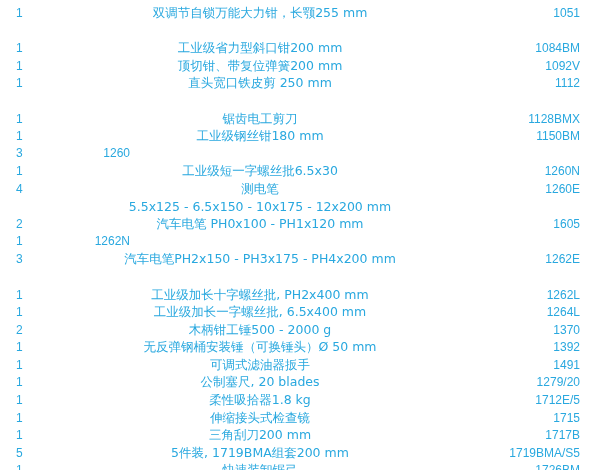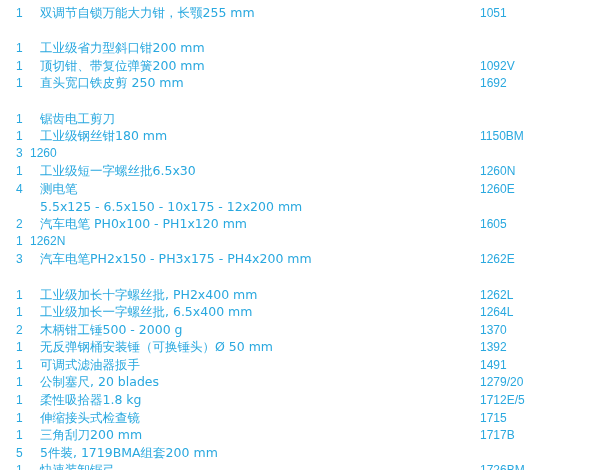--- a/index.html
+++ b/index.html
@@ -43,67 +43,70 @@
     flex: 1 1 auto;
     padding-left: 10px;
     font-size: 12.5px;
     color: #29a8df;
     white-space: nowrap;
     overflow: hidden;
   }
   .code {
     width: 130px;
     min-width: 130px;
-    text-align: left;
+    text-align: right;
     padding-right: 30px;
     box-sizing: border-box;
     font-size: 12px;
     color: #29a8df;
     white-space: nowrap;
   }
   .cn {
     font-family: "DejaVu Sans", "Liberation Sans", sans-serif;
+    text-align: center;
   }
 </style>
 </head>
 <body>
 
 <div id="sheet">
     <div class="row">
       <div class="qty">1</div>
       <div class="desc cn">双调节自锁万能大力钳，长颚255 mm</div>
       <div class="code">1051</div>
     </div>
     <div class="row spacer">
       <div class="qty"></div>
       <div class="desc cn"></div>
       <div class="code"></div>
     </div>
     <div class="row">
       <div class="qty">1</div>
       <div class="desc cn">工业级省力型斜口钳200 mm</div>
+      <div class="code">1084BM</div>
     </div>
     <div class="row">
       <div class="qty">1</div>
       <div class="desc cn">顶切钳、带复位弹簧200 mm</div>
       <div class="code">1092V</div>
     </div>
     <div class="row">
       <div class="qty">1</div>
       <div class="desc cn">直头宽口铁皮剪 250 mm</div>
-      <div class="code">1692</div>
+      <div class="code">1112</div>
     </div>
     <div class="row spacer">
       <div class="qty"></div>
       <div class="desc cn"></div>
       <div class="code"></div>
     </div>
     <div class="row">
       <div class="qty">1</div>
       <div class="desc cn">锯齿电工剪刀</div>
+      <div class="code">1128BMX</div>
     </div>
     <div class="row">
       <div class="qty">1</div>
       <div class="desc cn">工业级钢丝钳180 mm</div>
       <div class="code">1150BM</div>
     </div>
     <div class="row">
       <div class="qty">3</div>
       <div class="code">1260</div>
     </div>
@@ -182,19 +185,20 @@
       <div class="code">1715</div>
     </div>
     <div class="row">
       <div class="qty">1</div>
       <div class="desc cn">三角刮刀200 mm</div>
       <div class="code">1717B</div>
     </div>
     <div class="row">
       <div class="qty">5</div>
       <div class="desc cn">5件装, 1719BMA组套200 mm</div>
+      <div class="code">1719BMA/S5</div>
     </div>
     <div class="row">
       <div class="qty">1</div>
       <div class="desc cn">快速装卸锯弓</div>
       <div class="code">1726BM</div>
     </div>
   </div>
 
 </body></html>

